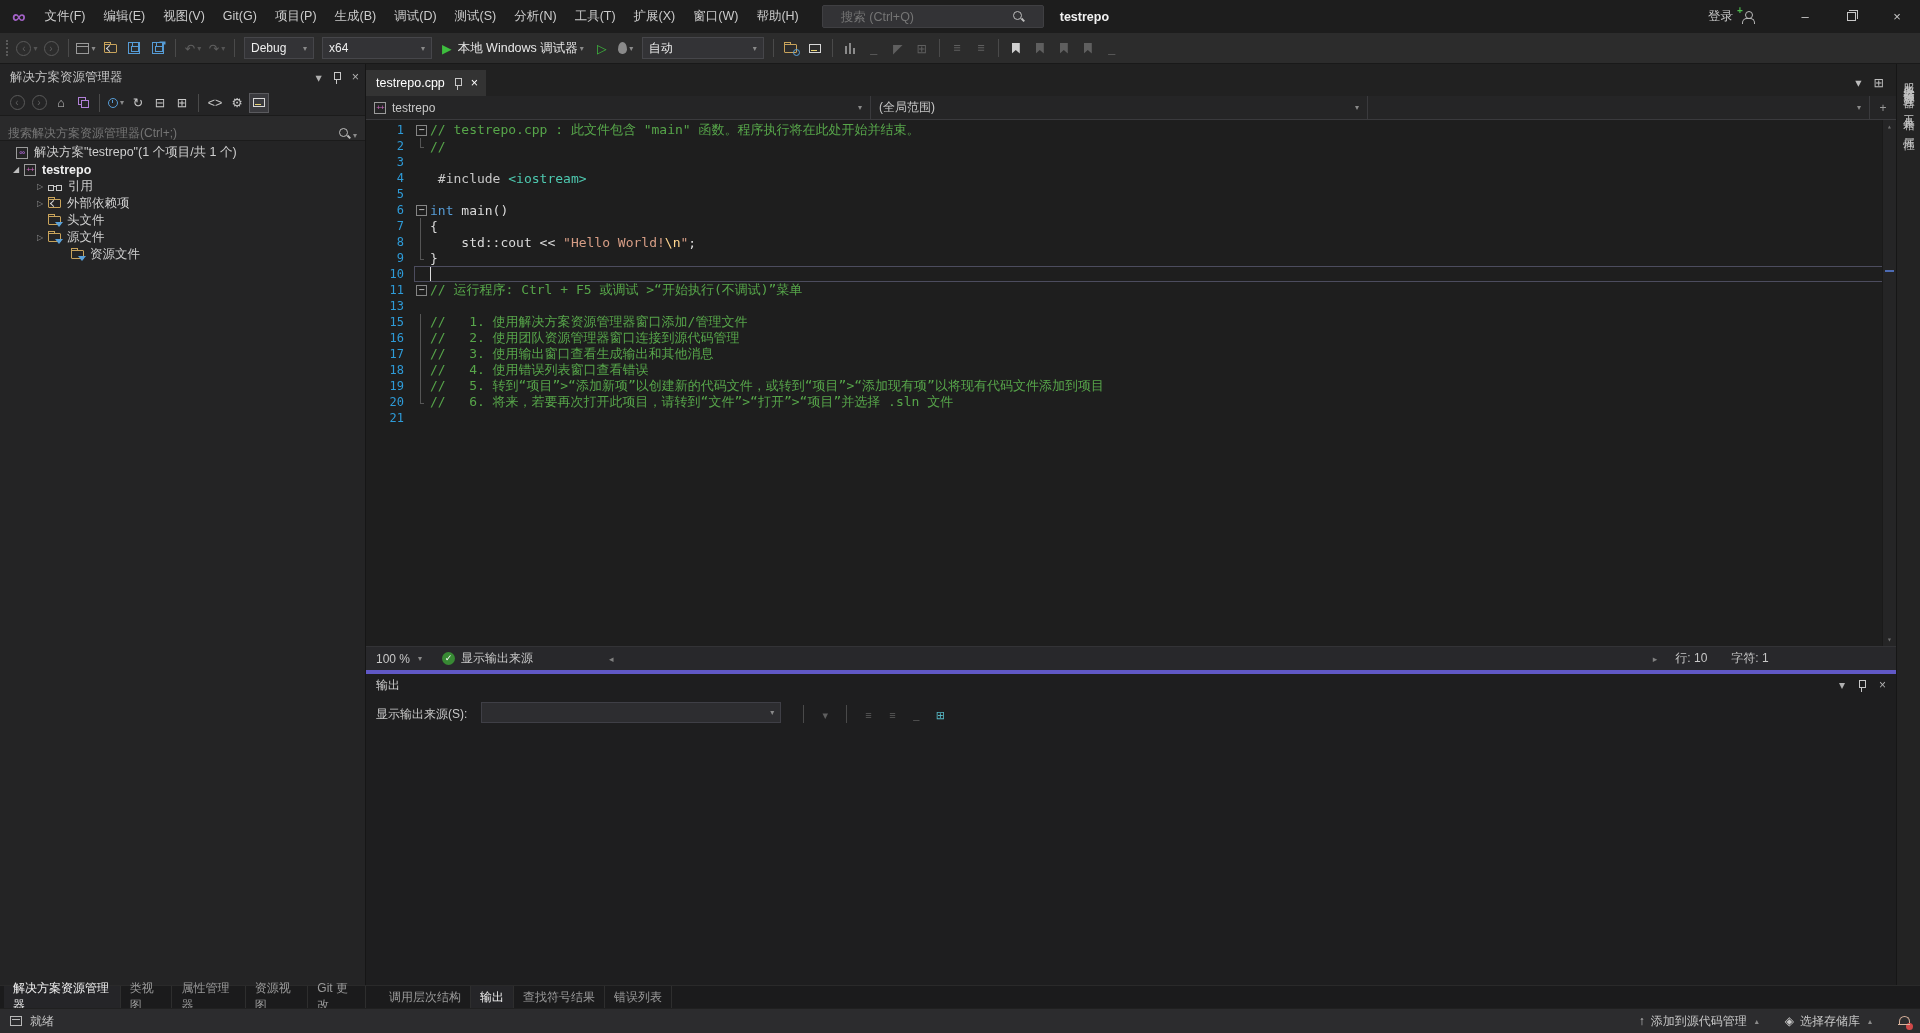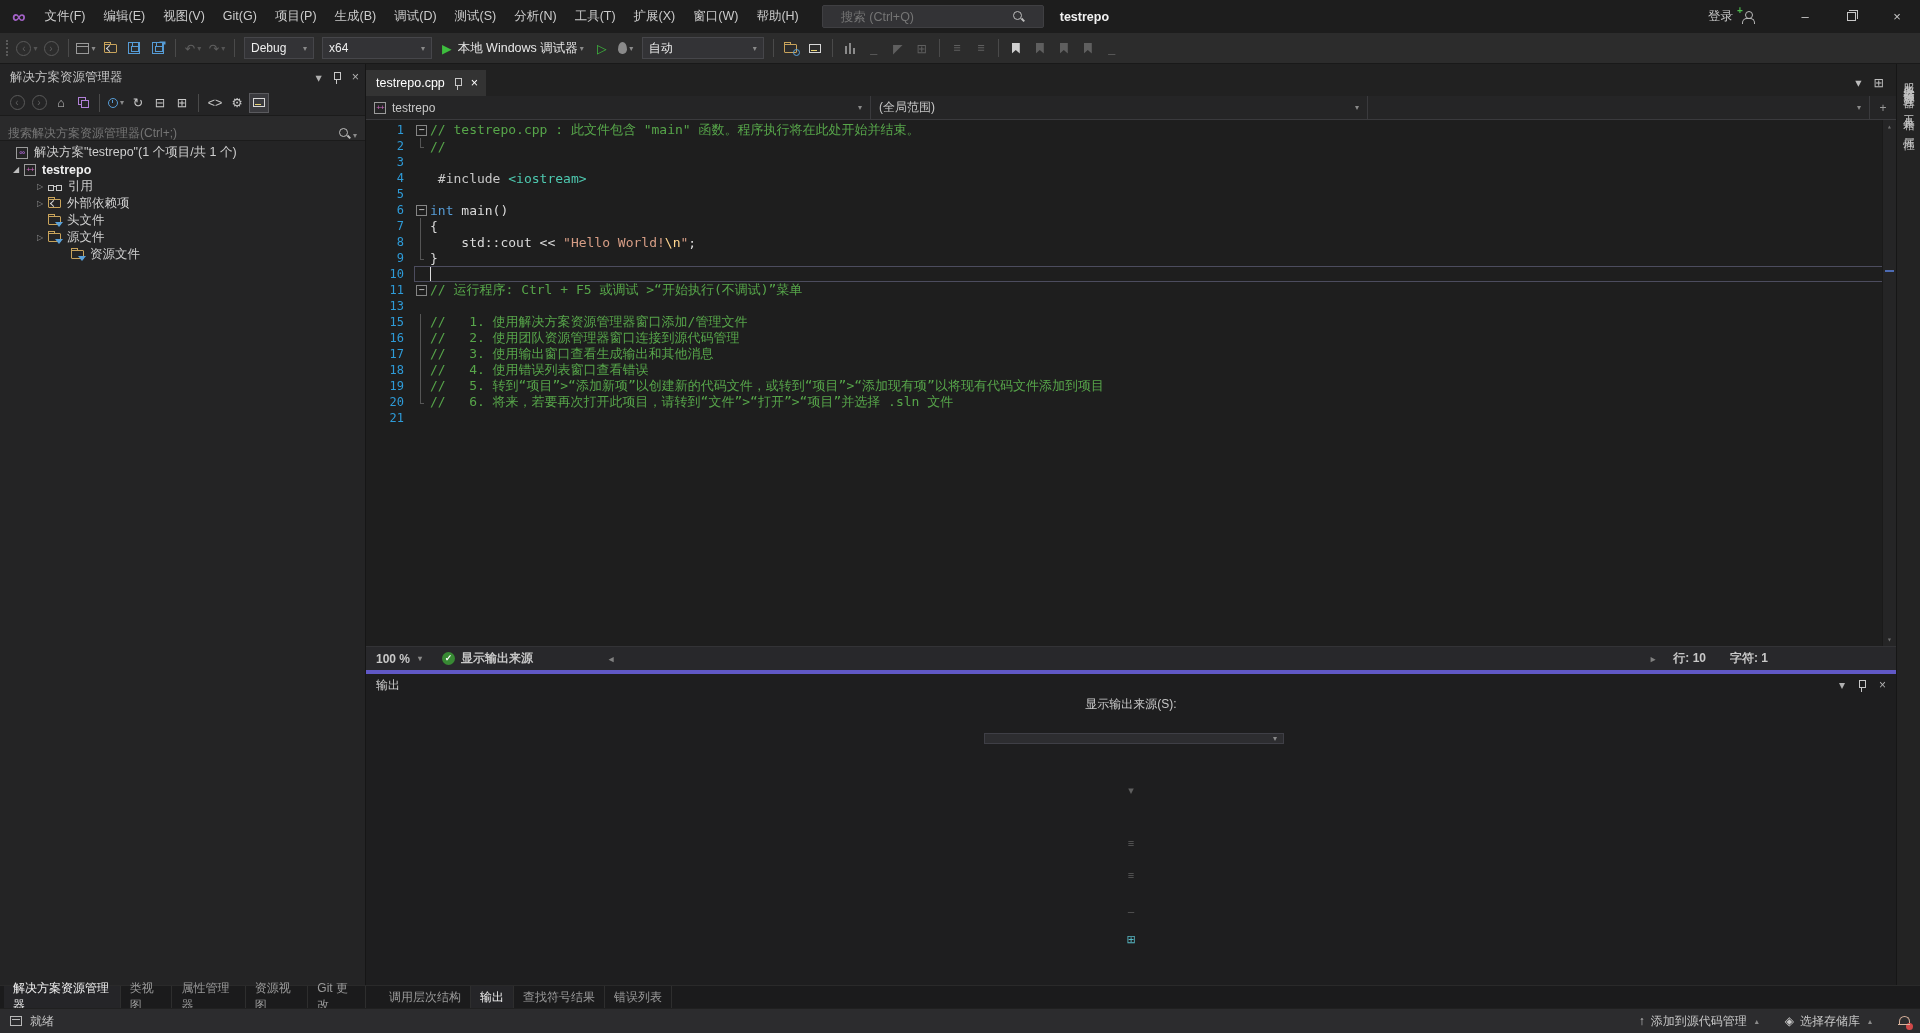--- a/index.html
+++ b/index.html
@@ -121,36 +121,36 @@
   .fold-end::after{content:"";position:absolute;left:6px;top:9px;width:4px;border-bottom:1px solid #555555;}
   .code-text{white-space:pre;}
   .caret-bar{width:1px;height:14px;background:#dcdcdc;flex:none;}
   .tok-comment{color:#57a64a;} .tok-kw{color:#569cd6;} .tok-plain{color:#dadada;}
   .tok-str{color:#d69d85;} .tok-esc{color:#ffd68f;} .tok-include{color:#4ec9b0;} .tok-pp{color:#c8c8c8;}
   .v-scroll{position:absolute;top:0;right:0;width:14px;bottom:0;background:#252526;border-left:1px solid #1a1a1a;}
   .v-scroll .arr{position:absolute;left:0;right:0;text-align:center;font-size:8px;color:#6f6f6f;}
   .v-scroll .mark{position:absolute;left:2px;right:2px;top:150px;height:2px;background:#4d6bb3;}
 
   
-  .infobar{height:24px;background:#28282b;border-top:1px solid #333336;display:flex;align-items:center;flex:none;font-size:12px;color:#c8c8c8;font-weight:bold;}
+  .infobar{height:24px;background:#28282b;border-top:1px solid #333336;display:flex;align-items:center;flex:none;font-size:12px;color:#c8c8c8;}
   .zoom-box{display:flex;align-items:center;gap:6px;padding:0 10px;}
   .health{display:flex;align-items:center;gap:6px;padding:0 10px;}
   .ok-circle{width:13px;height:13px;border-radius:50%;background:#388a34;color:#ffffff;font-size:9px;line-height:13px;text-align:center;}
   .hsb-arrow{color:#808080;font-size:9px;padding:0 6px;}
   .info-right{margin-left:auto;display:flex;align-items:center;height:100%;}
   .info-cell{padding:0 12px;}
   .info-pill{height:100%;display:flex;align-items:center;padding:0 14px;background:#3a3a3e;margin-left:2px;color:#e8e8e8;margin-top:48px;}
 
   .splitter{height:4px;background:#6058c5;flex:none;}
 
   
   .output{height:311px;background:#1e1e1f;display:flex;flex-direction:column;flex:none;}
   .out-title{height:22px;display:flex;align-items:center;padding:0 10px;font-size:12px;color:#d0d0d0;}
   .out-title .sp{margin-left:auto;display:flex;align-items:center;gap:12px;color:#b0b0b0;}
-  .out-tools{height:27px;display:flex;align-items:center;padding:0 10px;gap:20px;color:#c8c8c8;font-size:12px;flex-direction:column;}
+  .out-tools{height:27px;display:flex;align-items:flex-end;padding:0 10px;gap:8px;color:#c8c8c8;font-size:12px;}
   .out-select{width:300px;height:21px;background:#2d2d30;border:1px solid #3f3f46;display:flex;align-items:center;padding:0 6px;margin-left:6px;}
   .out-select .mini-caret{margin-left:auto;}
   .gicon{width:16px;height:16px;display:inline-flex;align-items:center;justify-content:center;font-size:11px;color:#5f5f5f;}
   .gicon.on{color:#56b6c2;}
   .out-body{flex:1;}
 
   
   .right-strip{width:24px;background:#232323;border-left:1px solid #161616;display:flex;flex-direction:column;align-items:center;padding-top:10px;gap:16px;flex:none;}
   .vtab{writing-mode:vertical-rl;text-orientation:upright;font-size:11.5px;color:#c4c4c4;letter-spacing:2px;cursor:default;}
 

